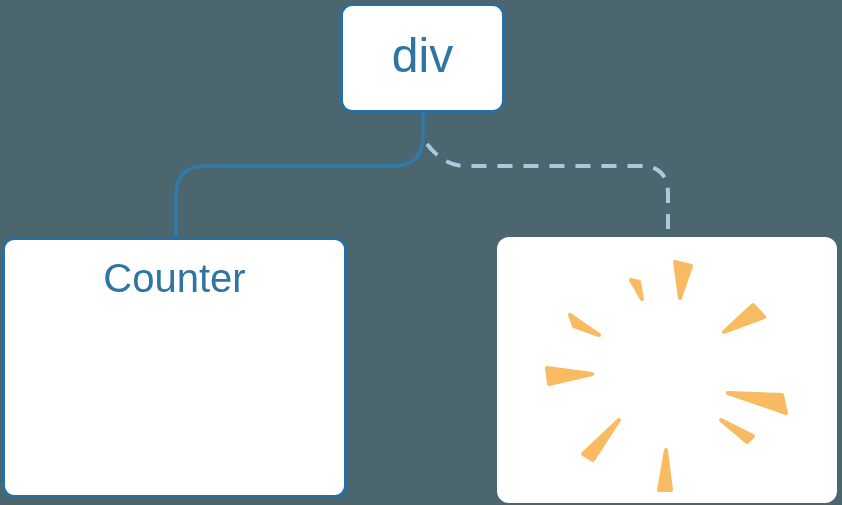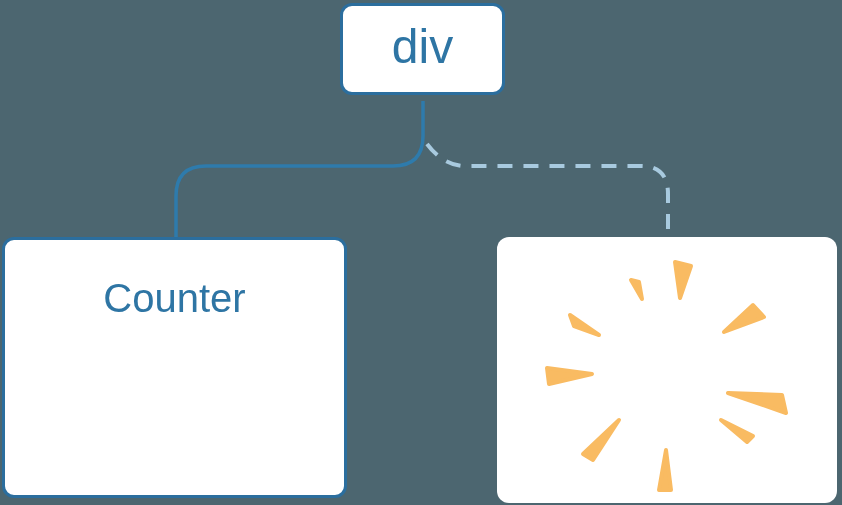--- a/index.html
+++ b/index.html
@@ -32,41 +32,41 @@
 
   .node {
     position: absolute;
     background: var(--card, #FFFFFF);
     box-sizing: border-box;
     border-radius: 12px;
   }
 
   #root-node {
     left: 340px; top: 3px;
-    width: 165px; height: 92px;
+    width: 165px; height: 110px;
     border: 3px solid var(--node-border, #2B6E9E);
     display: flex;
     align-items: center;
     justify-content: center;
   }
   #root-node .node-label {
     color: var(--node-text, #2E75A4);
     font-size: 48px;
     font-weight: 500;
     line-height: 1;
     padding-bottom: 4px;
   }
 
   #counter-card {
     left: 2px; top: 237px;
     width: 345px; height: 261px;
     border: 3px solid var(--node-border, #2B6E9E);
   }
   #counter-title {
-    margin-top: 36px;
+    margin-top: 16px;
     text-align: center;
     font-size: 40px;
     font-weight: 500;
     color: var(--node-text, #2E75A4);
   }
 
   #state-pill {
     position: absolute;
     left: 38px; top: 119px;
     width: 270px; height: 100px;

